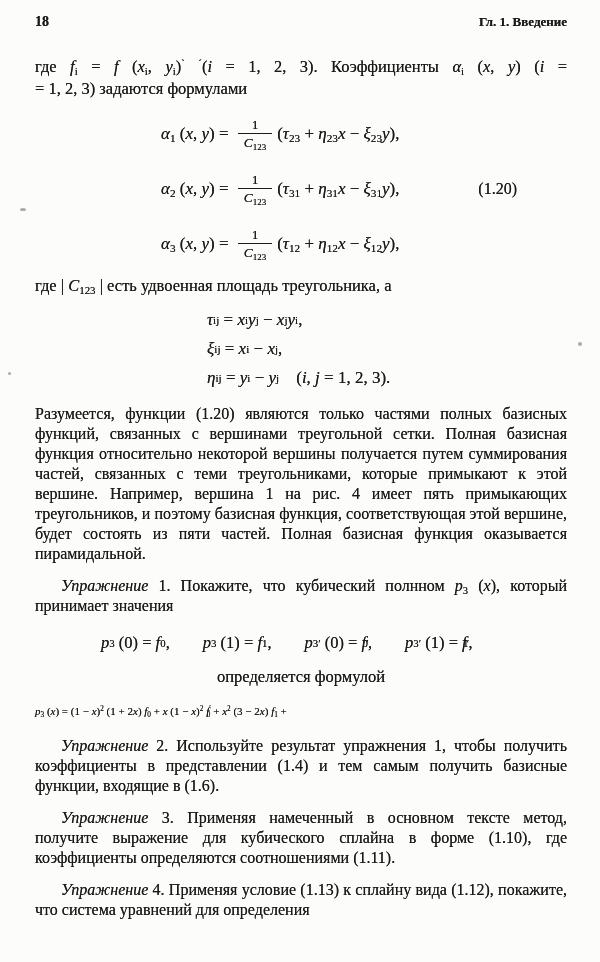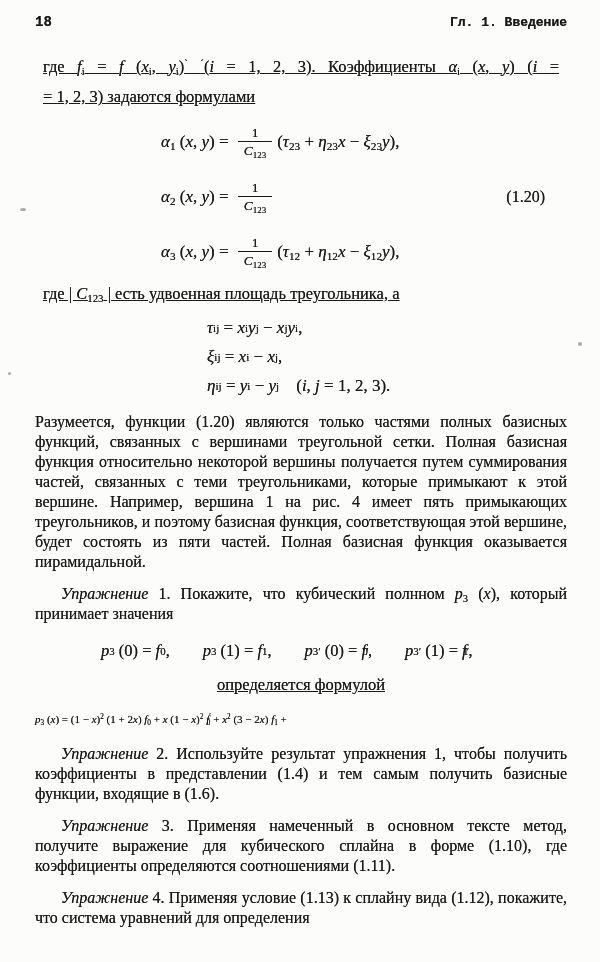--- a/index.html
+++ b/index.html
@@ -9,38 +9,38 @@
     box-sizing:border-box;
     padding:14px 33px 0 35px;
     background:#fcfcfa;
     color:#1a1a1a;
     font-family:"Liberation Serif","DejaVu Serif",serif;
     overflow:hidden;
     text-shadow:0 0 0.5px rgba(26,26,26,.85);
   }
   .running-head{
     display:flex;justify-content:space-between;align-items:baseline;
-    font-family:Liberation Mono, monospace;
+    font-family:Liberation Serif, serif;
     font-weight:bold;
   }
   .pageno{font-size:14px;}
   .chapter{font-size:13px;}
   .math i{font-style:italic;}
   sub{font-size:66%;vertical-align:-0.3em;line-height:0;}
   sup{font-size:66%;vertical-align:0.5em;line-height:0;}
   sup + sub{margin-left:-0.55em;}  
-  .line{margin:8px;font-size:16.5px;line-height:22px;text-decoration:underline;}
+  .line{margin:0;font-size:16.5px;line-height:22px;}
   .intro{margin-top:26px;}
   .stretch{text-align:justify;text-align-last:justify;}
   .eqblock{position:relative;margin:12px 0 10px;padding-left:126px;}
   .eqrow{display:flex;align-items:center;height:42px;font-size:17px;white-space:pre;margin-top:13px;}
   .frac{display:inline-flex;flex-direction:column;align-items:center;margin:0 5px;}
   .frac .num{display:block;font-size:13.5px;line-height:1.15;padding:0 6px;}
   .frac .den{display:block;font-size:13.5px;line-height:1.2;padding:1px 6px 0;border-top:1.4px solid #1a1a1a;}
-  .eqlabel{position:absolute;right:22px;top:50%;transform:translateY(-50%);font-size:16px;}
+  .eqlabel{position:absolute;right:50px;top:50%;transform:translateY(-50%);font-size:16px;}
   .whereC{margin-top:10px;}
   .taublock{margin-top:8px;padding-left:172px;font-size:17px;}
   .taurow{display:flex;align-items:center;height:29px;white-space:pre;}
   .para{margin:12px 0 0;font-size:16px;line-height:20px;text-align:justify;}
   .bigpara{margin-top:12px;}
   .expara{text-indent:26px;margin-top:12px;}
   .values{margin:14px 0 0;padding-left:66px;font-size:16.5px;white-space:pre;height:26px;display:flex;align-items:center;}
   .followup{margin-top:10px;text-align:center;}
   .p3line{margin:0;font-size:11px;height:26px;line-height:26px;white-space:pre;}
   .p3block{margin-top:10px;}
@@ -61,21 +61,21 @@
   </div>
 
   <p class="line intro stretch math">где <i>f</i><sub>i</sub> = <i>f</i> (<i>x</i><sub>i</sub>, <i>y</i><sub>i</sub>)<sup>`</sup> <sup>´</sup>(<i>i</i> = 1, 2, 3). Коэффициенты <i>α</i><sub>i</sub> (<i>x</i>, <i>y</i>) (<i>i</i> =</p>
   <p class="line math">= 1, 2, 3) задаются формулами</p>
 
   <div class="eqblock">
     <div class="eqrow math">
       <span><i>α</i><sub>1</sub> (<i>x</i>, <i>y</i>) = </span><span class="frac"><span class="num">1</span><span class="den"><i>C</i><sub>123</sub></span></span><span>(<i>τ</i><sub>23</sub> + <i>η</i><sub>23</sub><i>x</i> − <i>ξ</i><sub>23</sub><i>y</i>),</span>
     </div>
     <div class="eqrow math">
-      <span><i>α</i><sub>2</sub> (<i>x</i>, <i>y</i>) = </span><span class="frac"><span class="num">1</span><span class="den"><i>C</i><sub>123</sub></span></span>
+      <span><i>α</i><sub>2</sub> (<i>x</i>, <i>y</i>) = </span><span class="frac"><span class="num">1</span><span class="den"><i>C</i><sub>123</sub></span></span><span>(<i>τ</i><sub>31</sub> + <i>η</i><sub>31</sub><i>x</i> − <i>ξ</i><sub>31</sub><i>y</i>),</span>
     </div>
     <div class="eqrow math">
       <span><i>α</i><sub>3</sub> (<i>x</i>, <i>y</i>) = </span><span class="frac"><span class="num">1</span><span class="den"><i>C</i><sub>123</sub></span></span><span>(<i>τ</i><sub>12</sub> + <i>η</i><sub>12</sub><i>x</i> − <i>ξ</i><sub>12</sub><i>y</i>),</span>
     </div>
     <span class="eqlabel">(1.20)</span>
   </div>
 
   <p class="line whereC math">где | <i>C</i><sub>123</sub> | есть удвоенная площадь треугольника, а</p>
 
   <div class="taublock">

